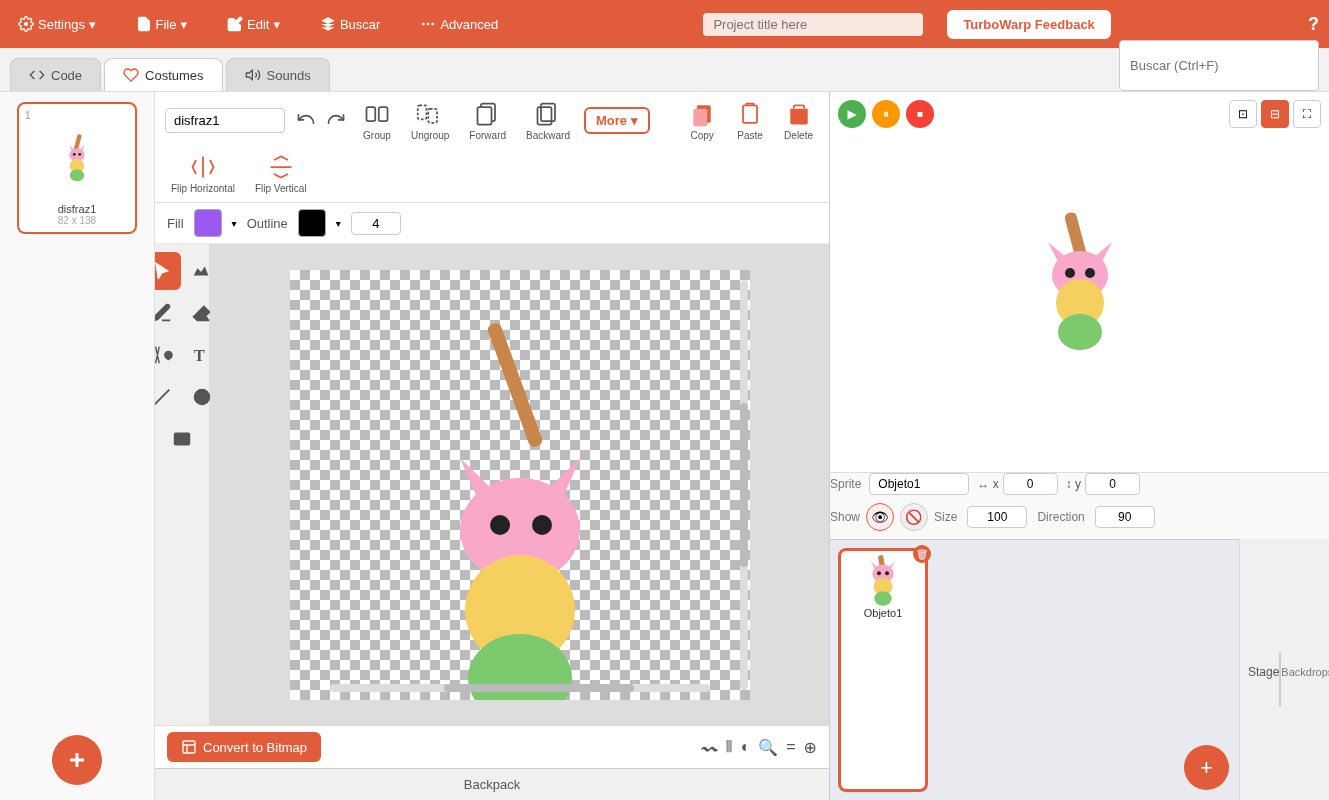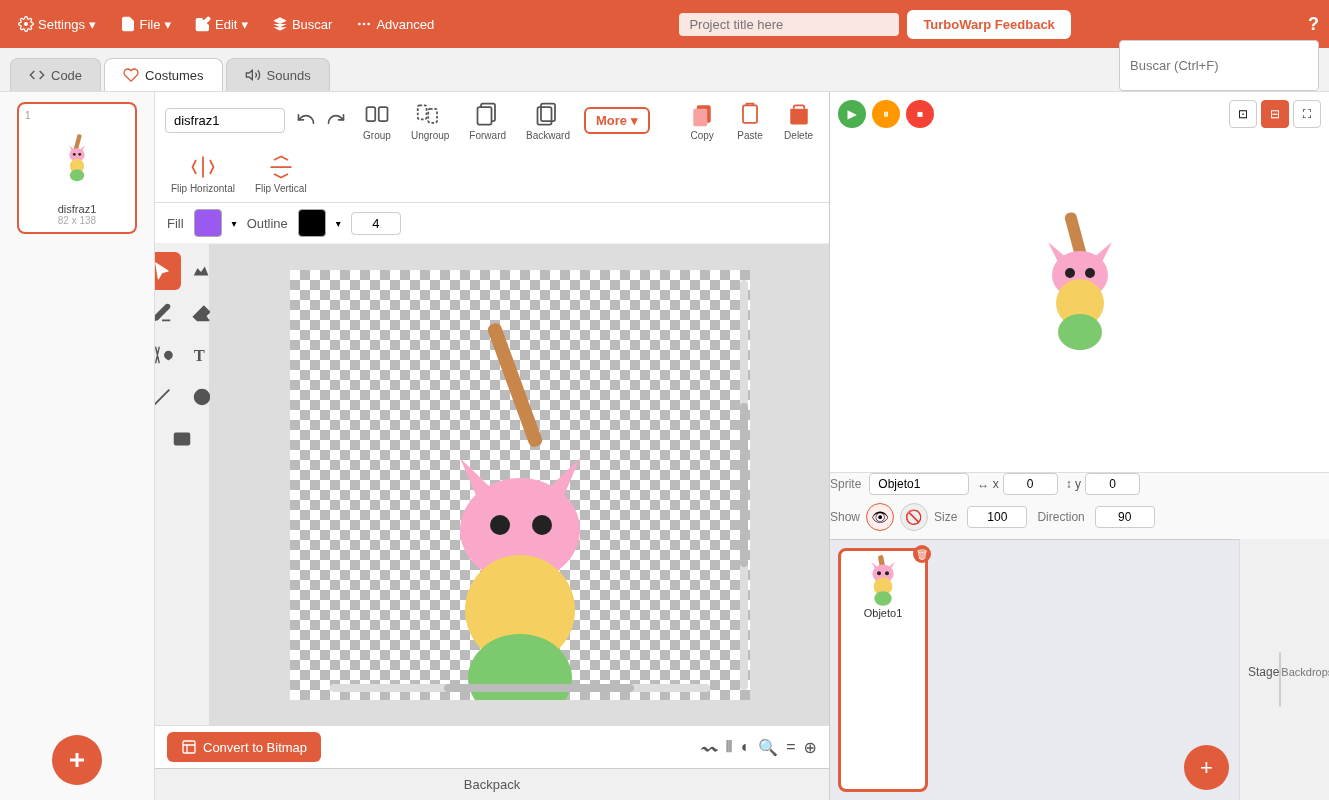--- a/index.html
+++ b/index.html
@@ -1,19 +1,19 @@
 <!DOCTYPE html>
 <html><head>
   <meta charset="utf-8">
   <style>
     * { box-sizing: border-box; margin: 0; padding: 0; }
     body { font-family: 'Helvetica Neue', Arial, sans-serif; background: #e9eef2; width: 1329px; height: 800px; overflow: hidden; font-size: 13px; }
 
     
-    #topbar { background: #e05c3a; height: 48px; display: flex; align-items: center; padding: 12px 10px; gap: 8px; }
+    #topbar { background: #e05c3a; height: 48px; display: flex; align-items: center; padding: 12px 10px; gap: 24px; }
     .topbar-btn { background: transparent; border: none; color: white; cursor: pointer; display: flex; align-items: center; gap: 4px; font-size: 13px; padding: 4px 8px; border-radius: 4px; }
     .topbar-btn svg { width: 16px; height: 16px; fill: white; }
     #project-title-input { flex: 1; max-width: 220px; background: rgba(255,255,255,0.85); border: none; border-radius: 4px; padding: 4px 10px; font-size: 13px; color: #555; outline: none; margin-left: auto; }
     #turbowarp-btn { background: white; color: #e05c3a; border: 2px solid white; border-radius: 6px; padding: 5px 14px; font-weight: bold; font-size: 13px; cursor: pointer; white-space: nowrap; }
     #help-btn { background: transparent; border: none; color: white; font-size: 18px; font-weight: bold; cursor: pointer; margin-left: auto; }
 
     
     #tabs { background: #f2f2f2; height: 44px; display: flex; align-items: flex-end; padding: 0 10px; border-bottom: 1px solid #ddd; }
     .tab { padding: 8px 18px; border-radius: 8px 8px 0 0; cursor: pointer; display: flex; align-items: center; gap: 6px; font-size: 13px; background: #ddd; color: #555; border: 1px solid #ccc; border-bottom: none; margin-right: 3px; }
     .tab.active { background: white; color: #333; font-weight: 500; border-color: #ccc; }

